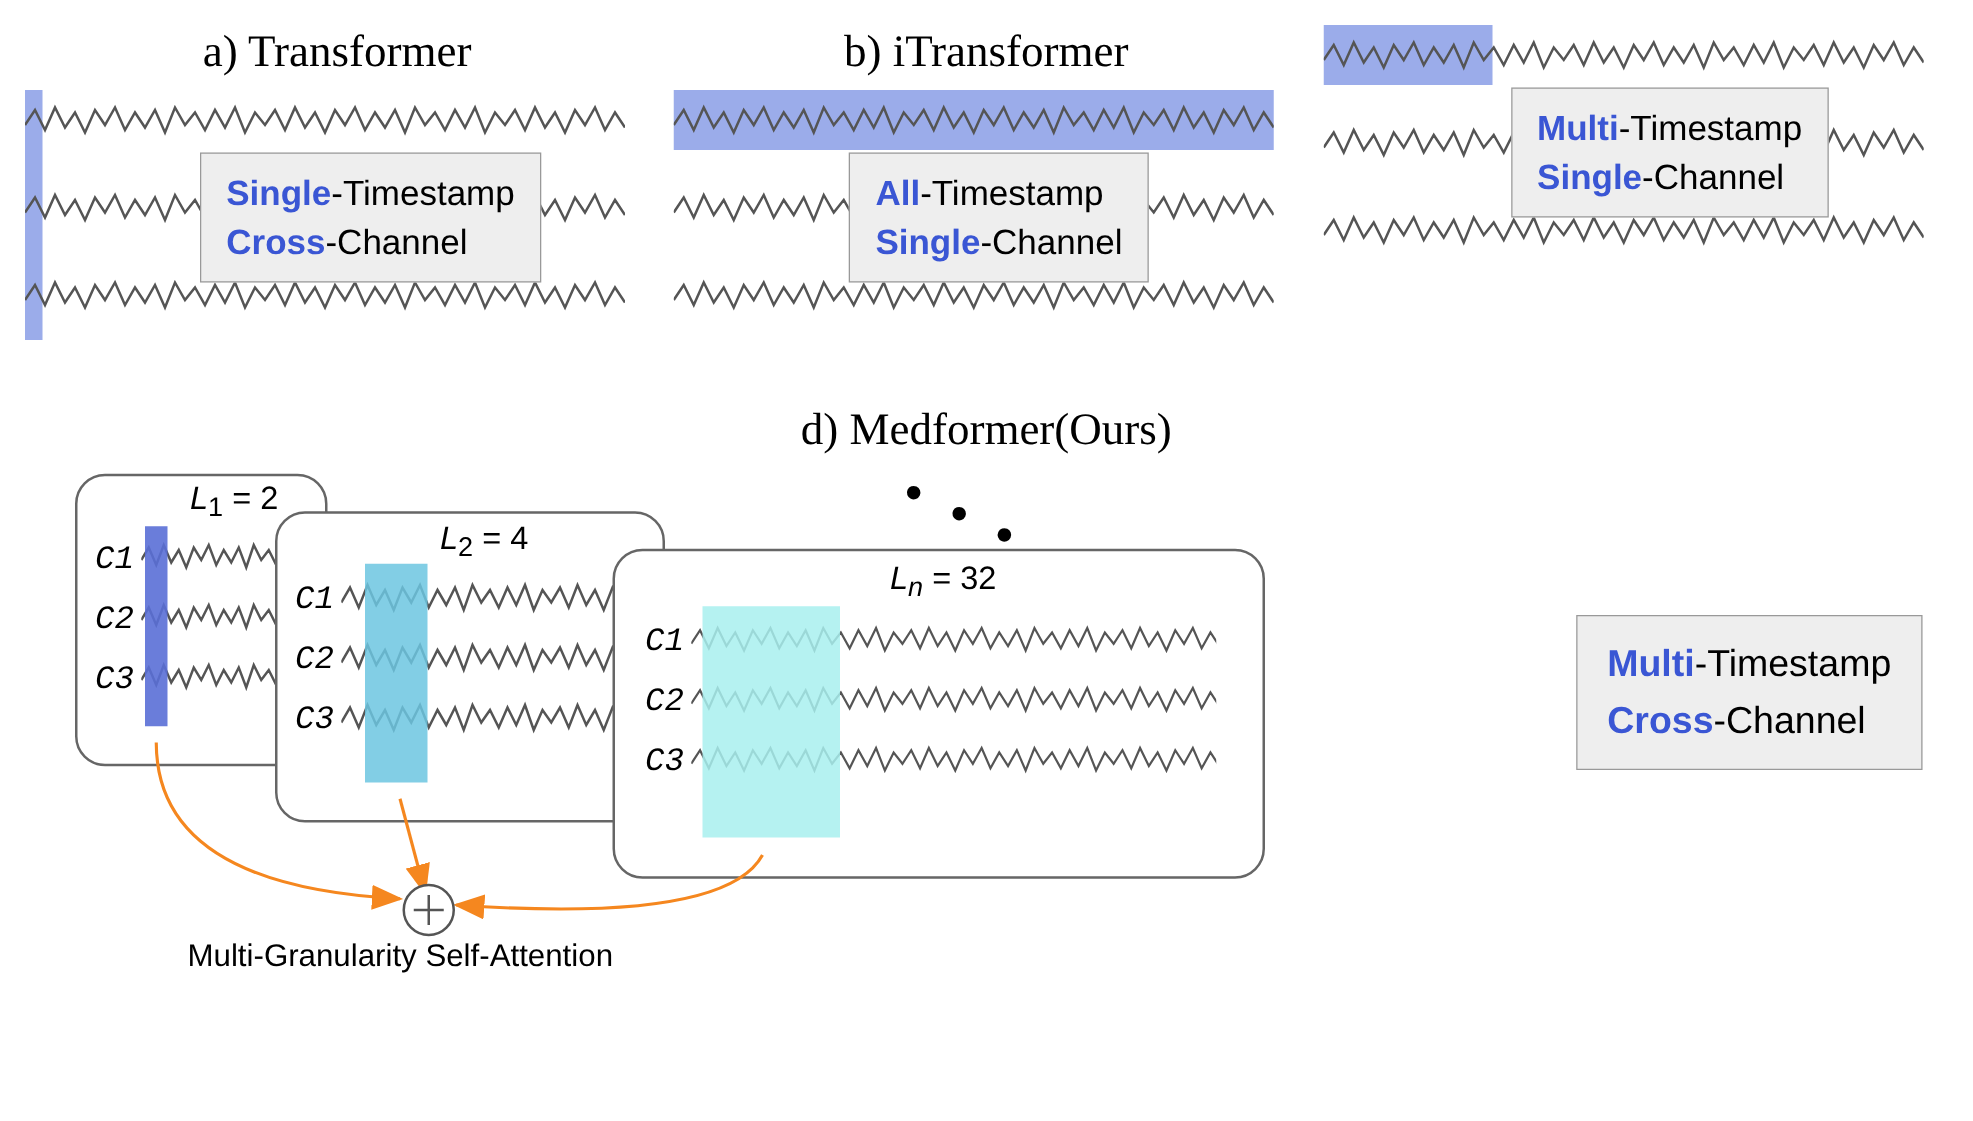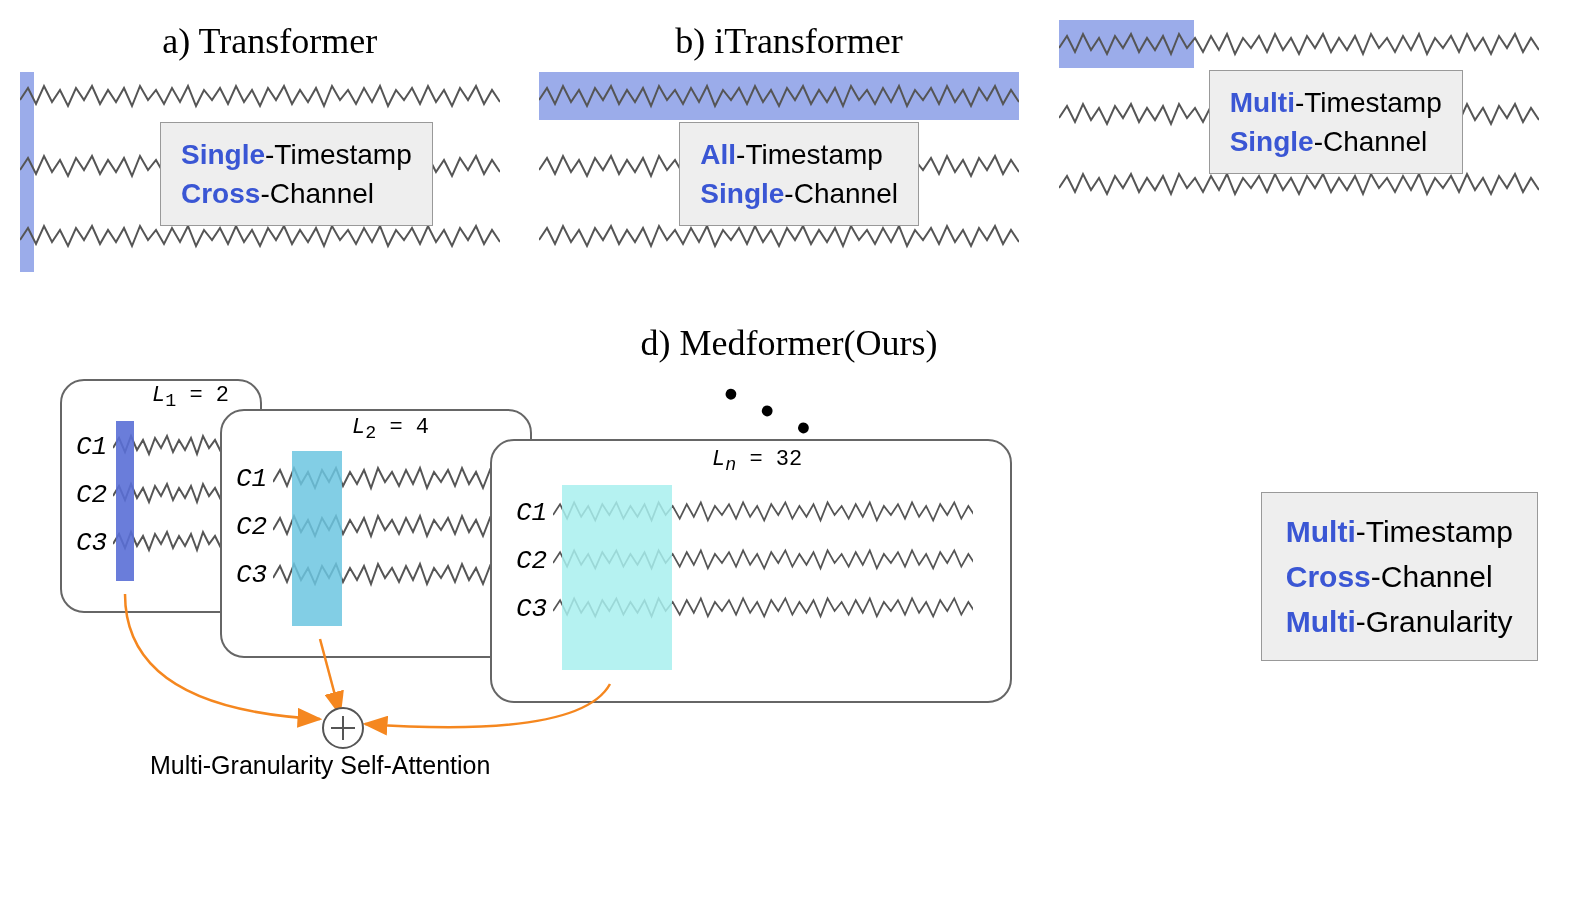--- a/index.html
+++ b/index.html
@@ -62,22 +62,22 @@
     width: 100%;
   }
   .card {
     position: absolute;
     background: white;
     border: 2px solid #666;
     border-radius: 24px;
     padding: 10px 14px;
   }
   .card-label {
-    font-family: Liberation Mono, monospace;
-    font-size: 22px;
+    font-family: Liberation Sans, sans-serif;
+    font-size: 26px;
     font-style: italic;
     position: absolute;
   }
   .ch-label {
     font-family: Liberation Mono, monospace;
     font-size: 26px;
     font-style: italic;
   }
   .row-line {
     display: flex;
@@ -296,16 +296,15 @@
 
     <div class="plus-circle" style="left:302px; top:328px;"></div>
 
     <div class="attention-label" style="left:130px; top:372px;">Multi-Granularity Self-Attention</div>
 
   </div>
 
   <div class="bottom-info-box">
     <div><span class="kw">Multi</span><span>-Timestamp</span></div>
     <div><span class="kw">Cross</span><span>-Channel</span></div>
-    <div><span class="kw">Multi</span><span>-Granularity</span></div>
   </div>
 
 </div>
 
 </body></html>

